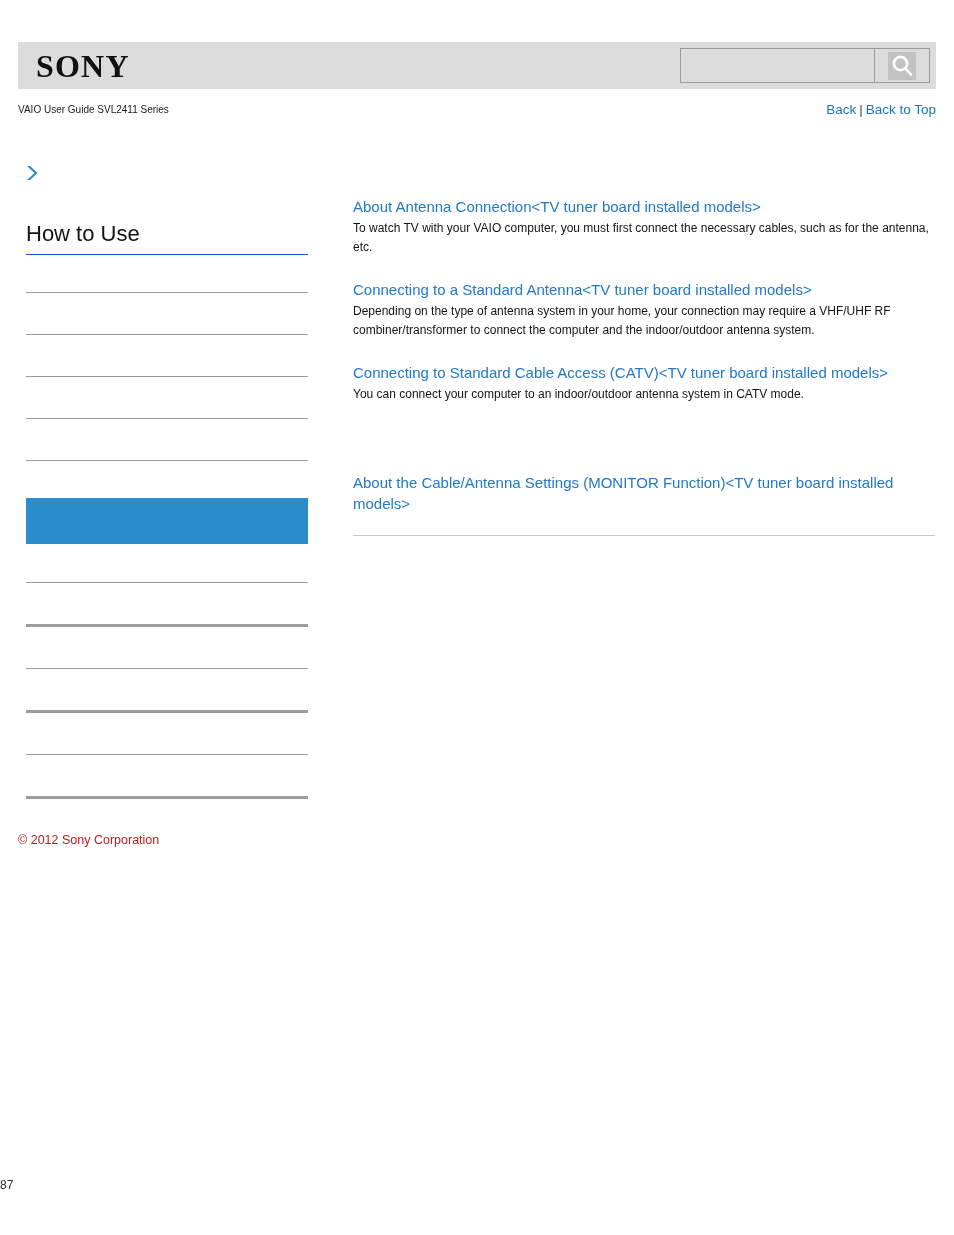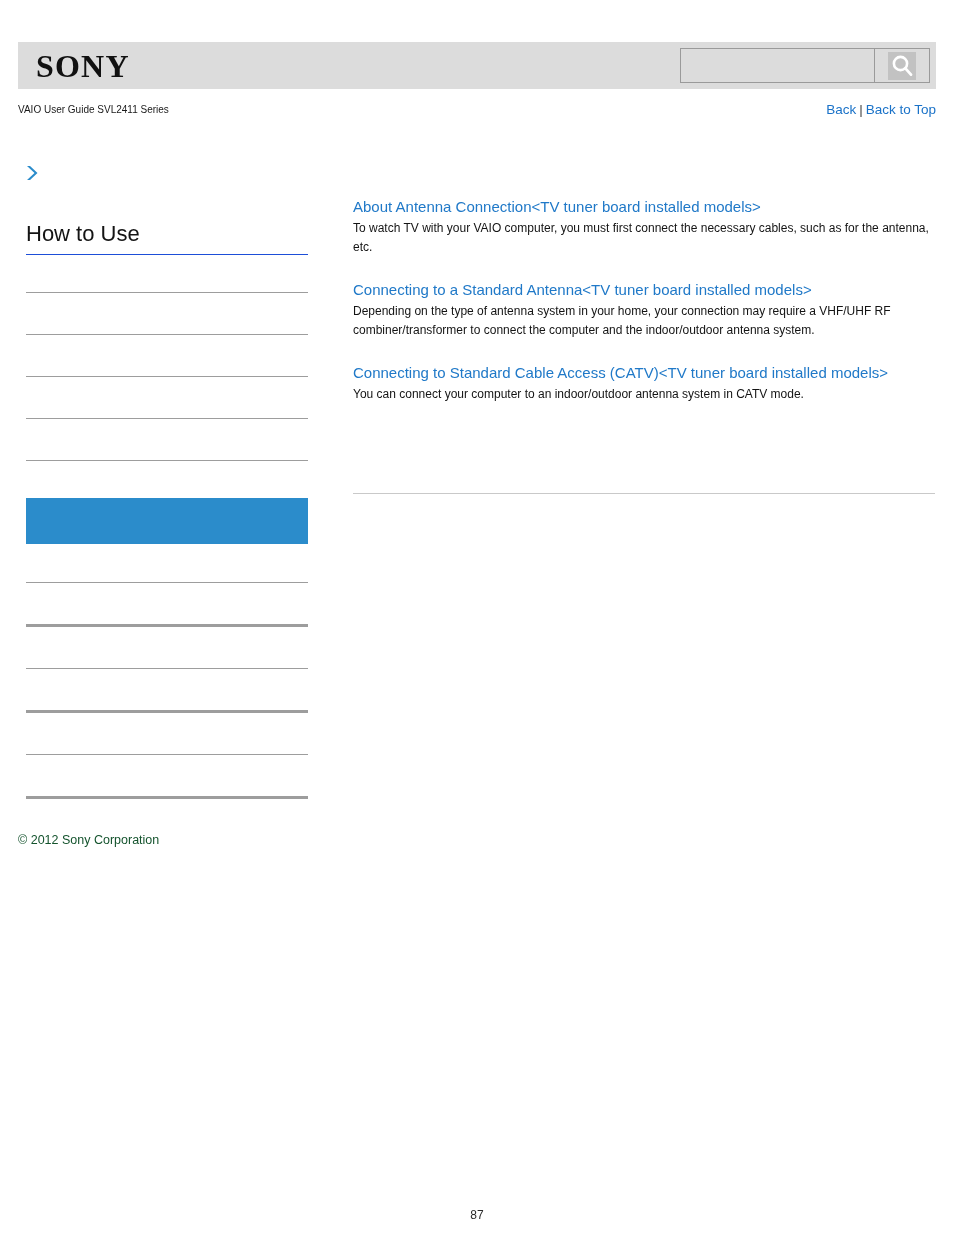--- a/index.html
+++ b/index.html
@@ -202,28 +202,28 @@
     width: 100%;
   }
 
   
   .copyright {
     position: absolute;
     left: 18px;
     top: 831px;
     font-size: 12.5px;
     line-height: 18px;
-    color: #14532d;
+    color: #b91c1c;
   }
   .page-number {
     position: absolute;
     left: 0;
-    top: 1208px;
+    top: 1178px;
     width: 954px;
-    text-align: center;
+    text-align: left;
     font-size: 12px;
     color: #2a2a2a;
   }
 </style>
 </head>
 <body>
 
 <div class="brand-band">
 
   <div class="sony-logo">SONY</div>
@@ -306,18 +306,21 @@
     <p class="topic-desc">Depending on the type of antenna system in your home, your connection may require a VHF/UHF RF combiner/transformer to connect the computer and the indoor/outdoor antenna system.</p>
   </div>
 
   <div class="topic">
     <a class="topic-link" href="#">Connecting to Standard Cable Access (CATV)&lt;TV tuner board installed models&gt;</a>
     <p class="topic-desc">You can connect your computer to an indoor/outdoor antenna system in CATV mode.</p>
   </div>
 
   <div class="topic-spacer"></div>
 
+  <div class="topic">
+    <a class="topic-link" href="#">About the Cable/Antenna Settings (MONITOR Function)&lt;TV tuner board installed models&gt;</a>
+  </div>
 
   <hr class="content-rule">
 </div>
 
 <div class="copyright">© 2012 Sony Corporation</div>
 <div class="page-number">87</div>
 
 </body></html>

